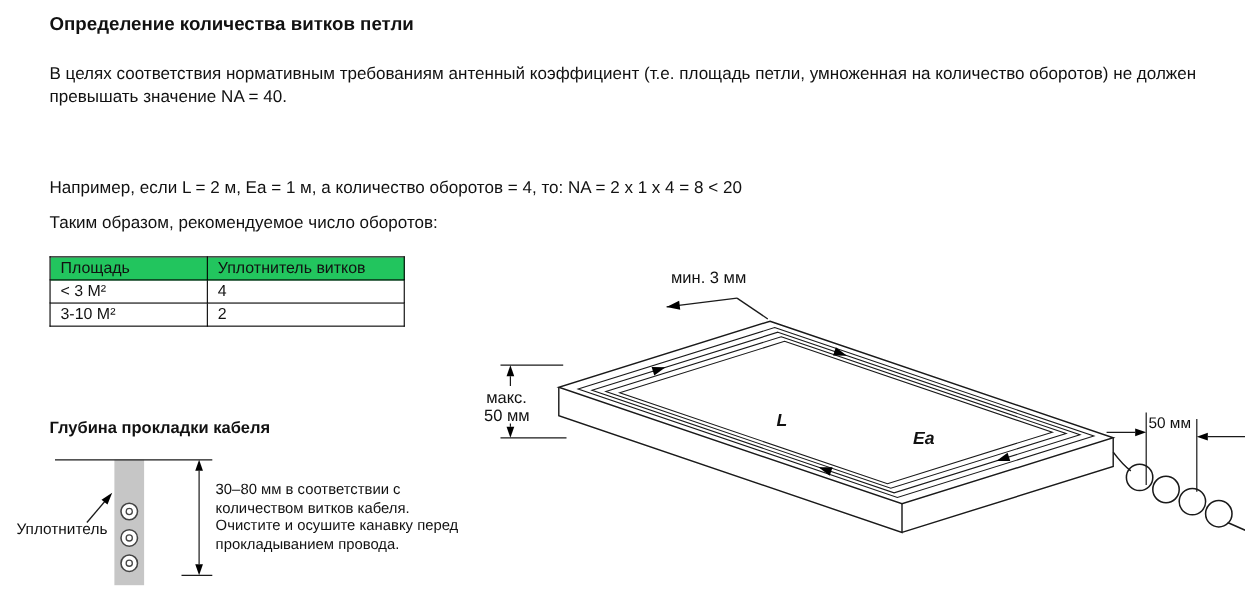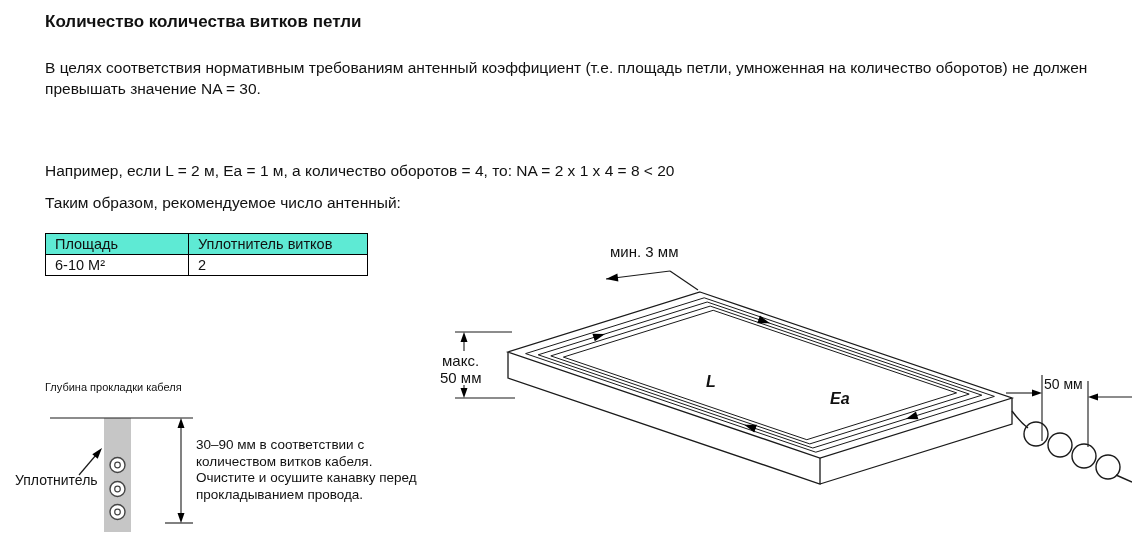--- a/index.html
+++ b/index.html
@@ -12,58 +12,62 @@
   .title{left:45px;top:12px;font-size:17px;font-weight:700}
   .para{font-size:15.5px;line-height:21px}
   .para-req{left:45px;top:57px;width:1080px}
   .para-ex{left:45px;top:160px}
   .para-rec{left:45px;top:192px}
   table.turns{left:45px;top:233px;border-collapse:collapse;font-size:14.5px}
   table.turns th,table.turns td{
     border:1px solid #000;text-align:left;font-weight:400;
     padding:2px 9px;white-space:nowrap;
   }
-  table.turns thead th{background:#5eead4}
+  table.turns thead th{background:#22c55e}
   .col-area{width:124px}
   .col-turns{width:160px}
-  .h2{left:45px;top:381px;font-size:11px;font-weight:400}
+  .h2{left:45px;top:381px;font-size:15px;font-weight:700}
   .note{left:196px;top:437px;width:228px;font-size:13.5px;line-height:16.5px}
   svg text{fill:#111}
   .svg-loop{left:440px;top:235px}
   .svg-depth{left:15px;top:405px}
 </style>
 </head>
 <body>
 
-<div class="abs title">Количество количества витков петли</div>
+<div class="abs title">Определение количества витков петли</div>
 
-<div class="abs para para-req">В целях соответствия нормативным требованиям антенный коэффициент (т.е. площадь петли, умноженная на количество оборотов) не должен превышать значение NA = 30.</div>
+<div class="abs para para-req">В целях соответствия нормативным требованиям антенный коэффициент (т.е. площадь петли, умноженная на количество оборотов) не должен превышать значение NA = 40.</div>
 
 <div class="abs para para-ex">Например, если L = 2 м, Ea = 1 м, а количество оборотов = 4, то: NA = 2 x 1 x 4 = 8 &lt; 20</div>
 
-<div class="abs para para-rec">Таким образом, рекомендуемое число антенный:</div>
+<div class="abs para para-rec">Таким образом, рекомендуемое число оборотов:</div>
 
 <table class="abs turns">
   <thead>
     <tr>
       <th class="col-area">Площадь</th>
       <th class="col-turns">Уплотнитель витков</th>
     </tr>
   </thead>
   <tbody>
     <tr>
-      <td>6-10 М²</td>
+      <td>&lt; 3 М²</td>
+      <td>4</td>
+    </tr>
+    <tr>
+      <td>3-10 М²</td>
       <td>2</td>
     </tr>
   </tbody>
 </table>
 
 <div class="abs h2">Глубина прокладки кабеля</div>
 
-<div class="abs note">30–90 мм в соответствии с количеством витков кабеля. Очистите и осушите канавку перед прокладыванием провода.</div>
+<div class="abs note">30–80 мм в соответствии с количеством витков кабеля. Очистите и осушите канавку перед прокладыванием провода.</div>
 
 <svg class="abs svg-depth" width="430" height="147" viewBox="0 0 430 147" xmlns="http://www.w3.org/2000/svg">
 
   <rect x="89" y="13" width="27" height="114" fill="#c6c6c6"></rect>
 
   <path d="M35,13 L178,13" stroke="#1a1a1a" stroke-width="1.2" fill="none"></path>
 
   <g fill="#fff" stroke="#444">
     <circle cx="102.5" cy="60" r="7.5" stroke-width="1.4"></circle>
     <circle cx="102.5" cy="60" r="2.8" stroke-width="1.2"></circle>

